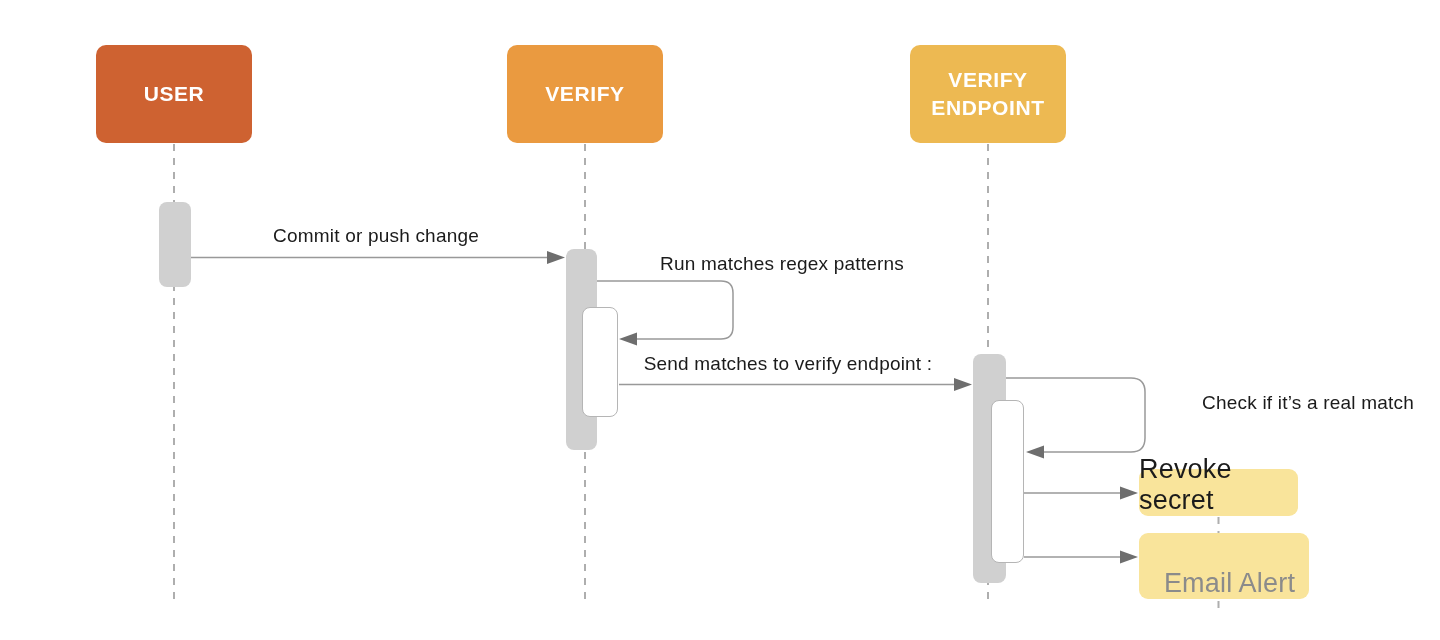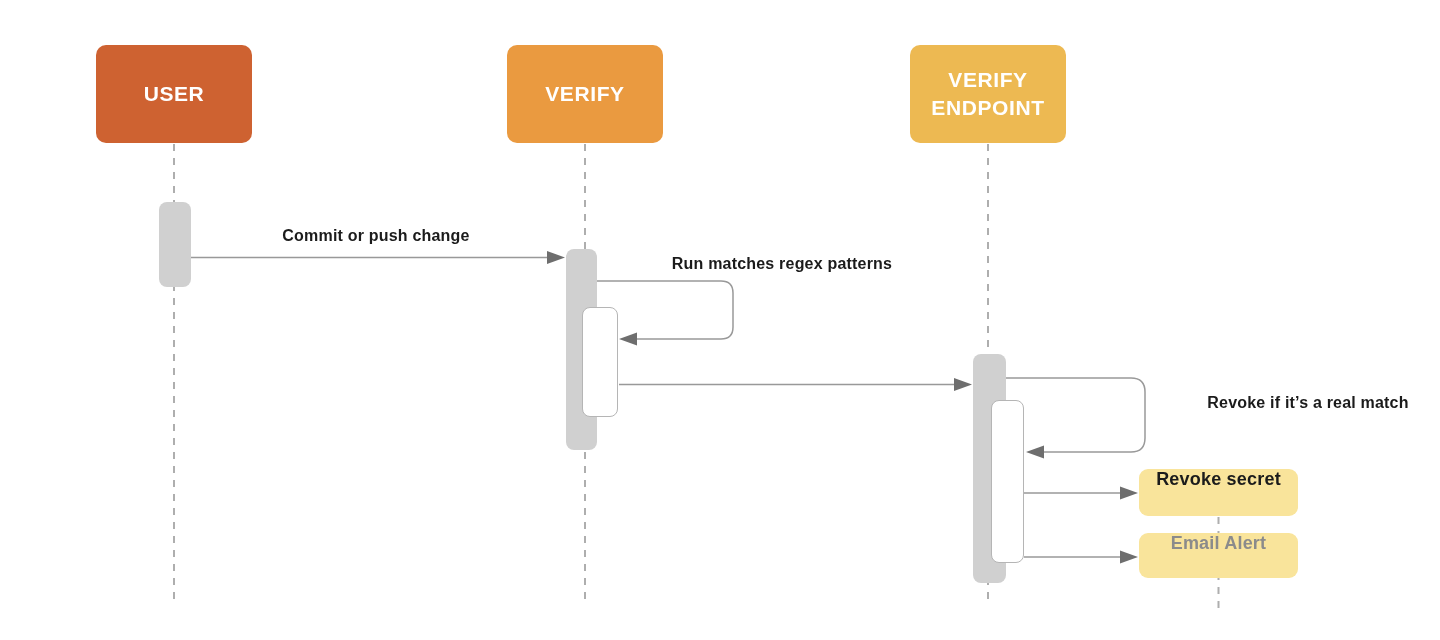--- a/index.html
+++ b/index.html
@@ -31,36 +31,36 @@
   #act-verify-outer{left:927px;top:354px;width:33px;height:229px;}
   .activation.inner{
     background:#ffffff;border:1.5px solid var(--activation_border);
     box-sizing:border-box;z-index:4;
   }
   #act-github-inner{left:536px;top:307px;width:36px;height:110px;}
   #act-verify-inner{left:945px;top:400px;width:33px;height:163px;}
 
   .msg-label{
     position:absolute;transform:translate(-50%,-50%);
-    font-weight:700;font-size:16px;color:var(--text);
+    font-weight:400;font-size:19px;color:var(--text);
     white-space:nowrap;z-index:6;letter-spacing:.2px;
   }
   #label-commit{left:330px;top:236px;}
   #label-regex{left:736px;top:264px;}
   #label-send{left:742px;top:364px;}
   #label-check{left:1262px;top:403px;}
 
   .note-box{
     position:absolute;left:1093px;width:159px;border-radius:9px;
     background:var(--note_box);z-index:6;
-    display:flex;align-items:flex-start;justify-content:center;
-    font-weight:700;font-size:18px;letter-spacing:.2px;
+    display:flex;align-items:flex-end;justify-content:center;
+    font-weight:400;font-size:27px;letter-spacing:.2px;
   }
   #note-revoke{top:469px;height:47px;color:var(--text);}
-  #note-email{top:533px;height:45px;color:var(--note_muted_text);}
+  #note-email{top:533px;height:66px;color:var(--note_muted_text);padding-left:11px;}
 
   .lifeline{stroke:var(--lifeline);stroke-width:2;stroke-dasharray:7 7;}
   .msg-line{stroke:var(--line);stroke-width:1.5;fill:none;}
   .msg-head{fill:var(--arrowhead);stroke:none;}
 </style>
 </head>
 <body>
 
 <div id="canvas">
 
@@ -103,21 +103,22 @@
 
     <line class="msg-line" x1="978" y1="493" x2="1075" y2="493"></line>
     <polygon class="msg-head" points="1092,493 1074,486.5 1074,499.5"></polygon>
 
     <line class="msg-line" x1="978" y1="557" x2="1075" y2="557"></line>
     <polygon class="msg-head" points="1092,557 1074,550.5 1074,563.5"></polygon>
   </svg>
 
   <div class="msg-label" id="label-commit">Commit or push change</div>
   <div class="msg-label" id="label-regex">Run matches regex patterns</div>
-  <div class="msg-label" id="label-check">Revoke if it’s a real match</div>
+  <div class="msg-label" id="label-send">Send matches to verify endpoint :</div>
+  <div class="msg-label" id="label-check">Check if it’s a real match</div>
 
   <div class="note-box" id="note-revoke">
     <span>Revoke secret</span>
   </div>
   <div class="note-box" id="note-email">
     <span>Email Alert</span>
   </div>
 
 </div>
 

